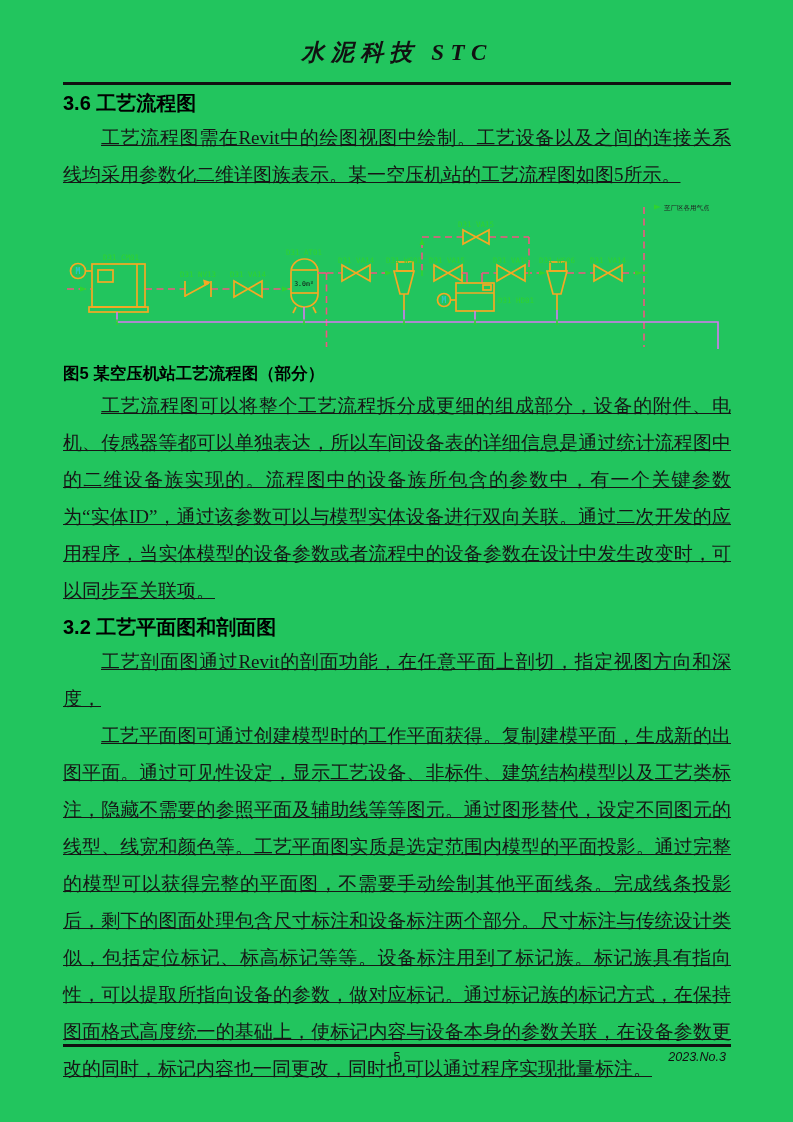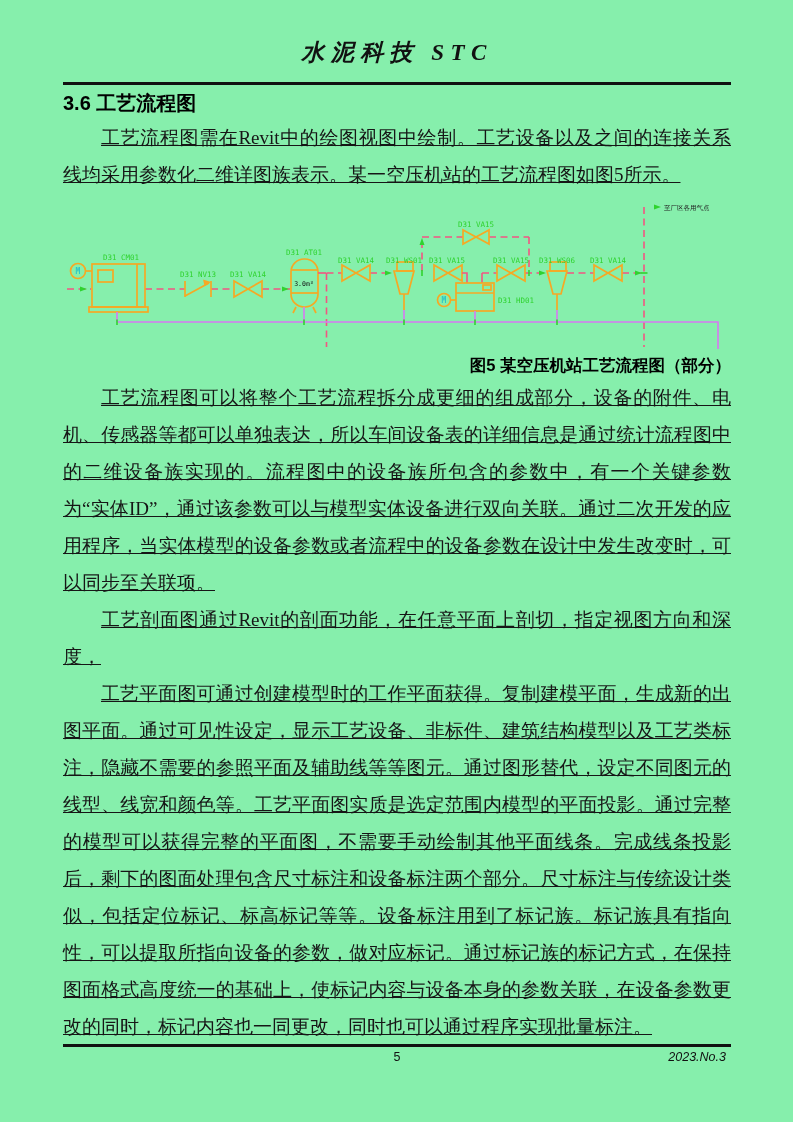--- a/index.html
+++ b/index.html
@@ -1,39 +1,39 @@
 <!DOCTYPE html>
 <html style="--flow: #f25682; --equipment: #f6a824; --label: #2fd32f; --drain: #d878f2; --motor: #2cc6c8;"><head>
 <meta charset="utf-8">
 <style>
   html,body{margin:0;padding:0;background:#e8e8e8;}
   .page{
-    position:relative;width:793px;height:1122px;margin:0 auto;background:#86efac;
+    position:relative;width:793px;height:1122px;margin:0 auto;background:#22c55e;
     font-family:"Liberation Serif","DejaVu Serif",serif;color:#1a1a1a;overflow:hidden;
   }
   .content{position:absolute;left:63px;right:62px;top:36px;}
   .journal-title{
     text-align:center;font-size:23px;font-weight:600;font-style:italic;
     letter-spacing:0.28em;line-height:34px;margin-bottom:12px;color:#111;
     font-family:"Liberation Serif","DejaVu Serif",serif;
   }
   .header-rule{height:2.6px;background:#111;margin-bottom:2px;}
   .sec-heading{
     font-family:"Liberation Sans","DejaVu Sans",sans-serif;
     font-size:20px;font-weight:bold;color:#000;line-height:26px;margin:5px 0 3px 0;
   }
   p.body-para{
     font-size:19px;line-height:37px;text-align:justify;text-align-last:left;
     text-indent:2em;margin:0;color:#161616;text-decoration:underline;
   }
   figure.flow-figure{margin:4px 0 2px 0;padding:0;}
   .flow-svg{display:block;width:668px;height:155px;}
   figcaption{
-    text-align:right;font-family:"Liberation Sans","DejaVu Sans",sans-serif;
-    font-size:16.5px;font-weight:bold;color:#000;line-height:23px;margin-top:2px;
+    text-align:left;font-family:"Liberation Sans","DejaVu Sans",sans-serif;
+    font-size:16.5px;font-weight:bold;color:#000;line-height:23px;margin-top:10px;
   }
   .footer{position:absolute;left:63px;right:62px;top:1044px;}
   .footer-rule{height:2.6px;background:#111;}
   .footer-row{position:relative;height:20px;font-family:"Liberation Sans","DejaVu Sans",sans-serif;font-size:12.5px;color:#111;}
   .page-num{position:absolute;left:0;right:0;text-align:center;top:3px;}
   .issue{position:absolute;right:5px;top:3px;font-style:italic;}
 
   
   .fl{stroke:var(--flow,#f25682);stroke-width:1.6;fill:none;stroke-dasharray:7 4.5;}
   .fls{stroke:var(--flow,#f25682);stroke-width:1.6;fill:none;}
@@ -203,20 +203,21 @@
           <line class="tick" x1="341" y1="122.5" x2="341" y2="128"></line>
           <line class="tick" x1="412" y1="122.5" x2="412" y2="128"></line>
           <line class="tick" x1="494" y1="122.5" x2="494" y2="128"></line>
         </g>
       </svg>
       <figcaption>图5 某空压机站工艺流程图（部分）</figcaption>
     </figure>
 
     <p class="body-para">工艺流程图可以将整个工艺流程拆分成更细的组成部分，设备的附件、电机、传感器等都可以单独表达，所以车间设备表的详细信息是通过统计流程图中的二维设备族实现的。流程图中的设备族所包含的参数中，有一个关键参数为“实体ID”，通过该参数可以与模型实体设备进行双向关联。通过二次开发的应用程序，当实体模型的设备参数或者流程中的设备参数在设计中发生改变时，可以同步至关联项。</p>
 
+    <div class="sec-heading">3.2 工艺平面图和剖面图</div>
     <p class="body-para">工艺剖面图通过Revit的剖面功能，在任意平面上剖切，指定视图方向和深度，</p>
     <p class="body-para">工艺平面图可通过创建模型时的工作平面获得。复制建模平面，生成新的出图平面。通过可见性设定，显示工艺设备、非标件、建筑结构模型以及工艺类标注，隐藏不需要的参照平面及辅助线等等图元。通过图形替代，设定不同图元的线型、线宽和颜色等。工艺平面图实质是选定范围内模型的平面投影。通过完整的模型可以获得完整的平面图，不需要手动绘制其他平面线条。完成线条投影后，剩下的图面处理包含尺寸标注和设备标注两个部分。尺寸标注与传统设计类似，包括定位标记、标高标记等等。设备标注用到了标记族。标记族具有指向性，可以提取所指向设备的参数，做对应标记。通过标记族的标记方式，在保持图面格式高度统一的基础上，使标记内容与设备本身的参数关联，在设备参数更改的同时，标记内容也一同更改，同时也可以通过程序实现批量标注。</p>
 
   </div>
 
   <div class="footer">
     <div class="footer-rule"></div>
     <div class="footer-row">
       <span class="page-num">5</span>
       <span class="issue">2023.No.3</span>

